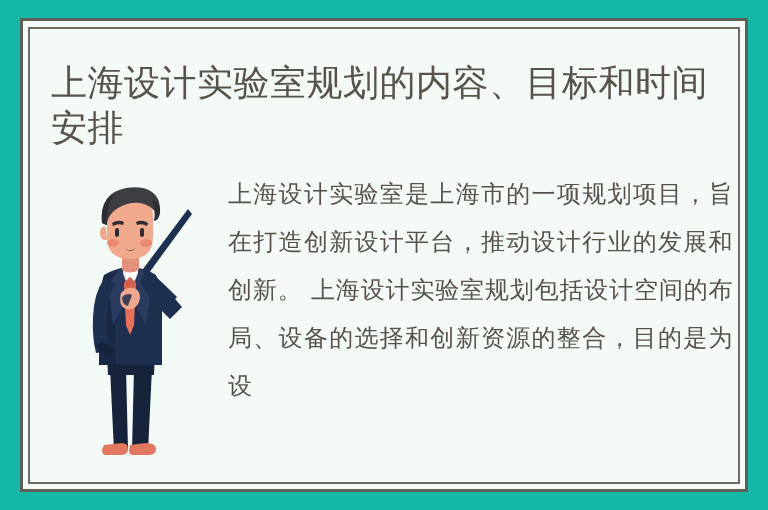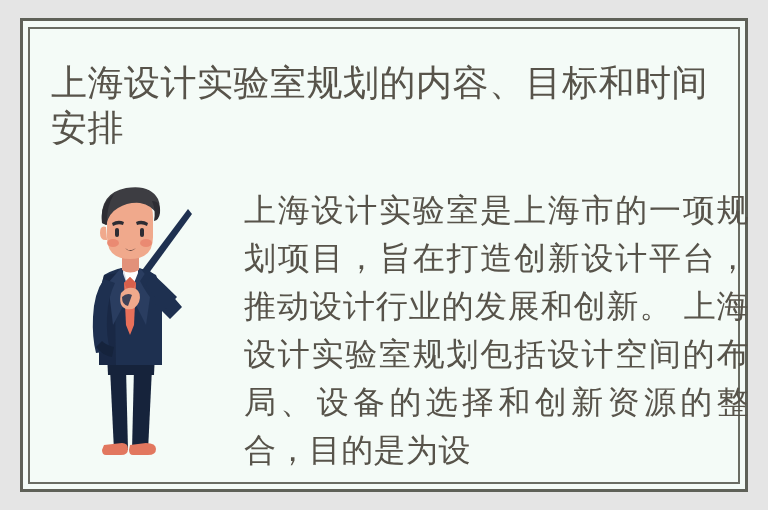--- a/index.html
+++ b/index.html
@@ -11,21 +11,21 @@
     width: 768px;
     height: 510px;
     overflow: hidden;
     font-family: "Liberation Sans", "DejaVu Sans", sans-serif;
   }
 
   #page {
     position: relative;
     width: 768px;
     height: 510px;
-    background: #e5e5e5;
+    background: #14b8a6;
   }
 
   
   .frame-outer {
     position: absolute;
     left: 20px;
     top: 18px;
     width: 728px;
     height: 474px;
     border: 3px solid #5f6158;
@@ -86,22 +86,22 @@
     display: block;
     width: 150px;
     height: 300px;
   }
 
   .article-body {
     position: absolute;
     left: 200px;
     top: 0px;
     width: 505px;
-    margin: 16px;
-    font-size: 32px;
+    margin: 0;
+    font-size: 24px;
     line-height: 48px;
     font-weight: 400;
     letter-spacing: 0.4px;
     color: #57534a;
     font-family: "DejaVu Sans", "Liberation Sans", sans-serif;
     text-align: justify;
     text-justify: inter-ideograph;
   }
 </style>
 </head>

